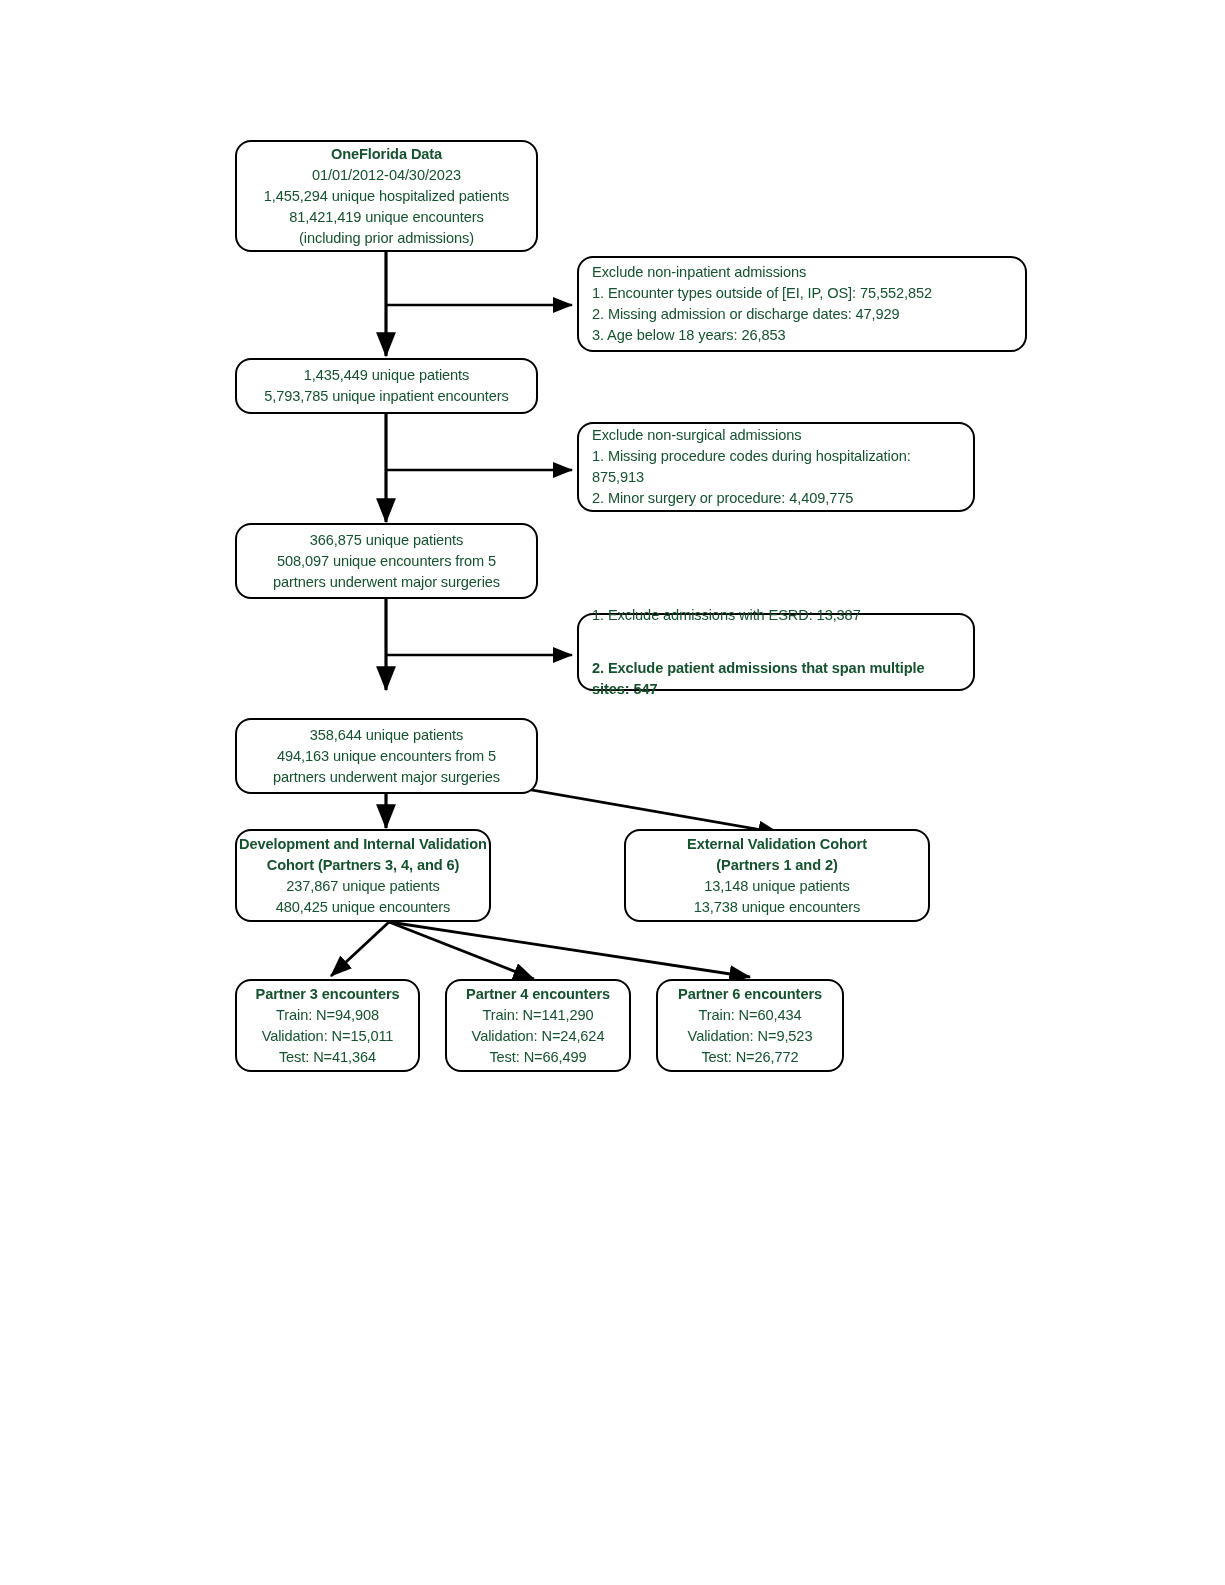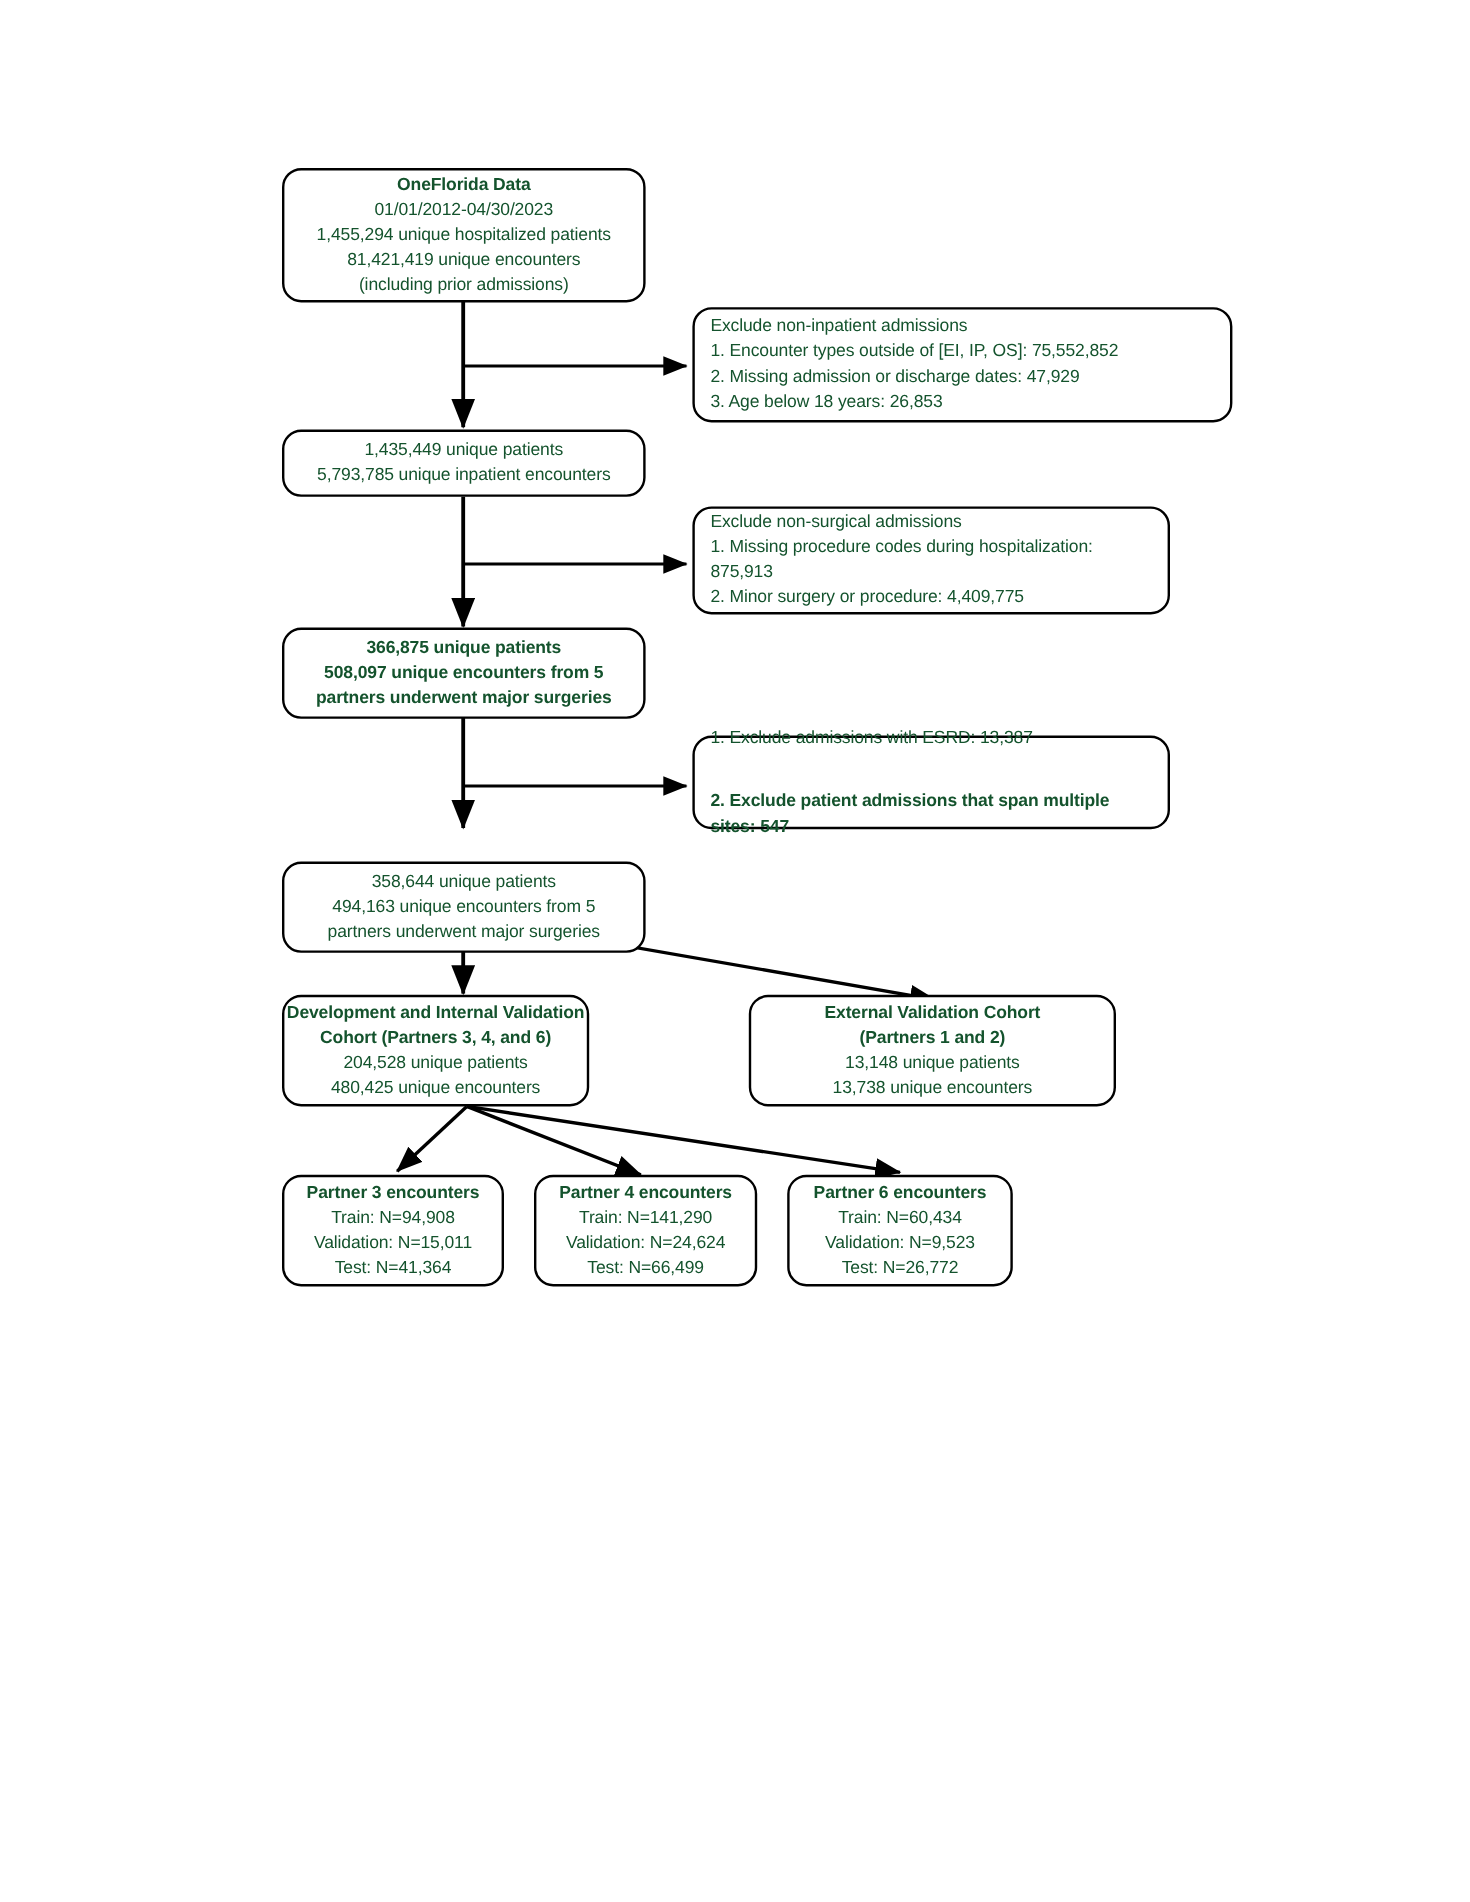--- a/index.html
+++ b/index.html
@@ -112,41 +112,41 @@
     <div class="line">1,435,449 unique patients</div>
     <div class="line">5,793,785 unique inpatient encounters</div>
   </div>
 
   <div class="node left-align" style="left:577px; top:422px; width:398px; height:90px;">
     <div class="line">Exclude non-surgical admissions</div>
     <div class="line wrap" style="width:372px;">1. Missing procedure codes during hospitalization: 875,913</div>
     <div class="line">2. Minor surgery or procedure: 4,409,775</div>
   </div>
 
-  <div class="node centered" style="left:235px; top:523px; width:303px; height:76px;font-weight:bold;">
+  <div class="node centered" style="left:235px; top:523px; width:303px; height:76px;">
     <div class="line">366,875 unique patients</div>
     <div class="line">508,097 unique encounters from 5</div>
     <div class="line">partners underwent major surgeries</div>
   </div>
 
   <div class="node left-align" style="left:577px; top:613px; width:398px; height:78px;gap:32px;">
     <div class="line">1. Exclude admissions with ESRD: 13,387</div>
     <div class="line wrap" style="width:360px;font-weight:bold;">2. Exclude patient admissions that span multiple sites: 547</div>
   </div>
 
   <div class="node centered" style="left:235px; top:690px; width:303px; height:76px;margin-top:28px;">
     <div class="line">358,644 unique patients</div>
     <div class="line">494,163 unique encounters from 5</div>
     <div class="line">partners underwent major surgeries</div>
   </div>
 
   <div class="node centered" style="left:235px; top:829px; width:256px; height:93px;">
     <div class="line b">Development and Internal Validation</div>
     <div class="line b">Cohort (Partners 3, 4, and 6)</div>
-    <div class="line">204,528 unique patients</div>
+    <div class="line">237,867 unique patients</div>
     <div class="line">480,425 unique encounters</div>
   </div>
 
   <div class="node centered" style="left:624px; top:829px; width:306px; height:93px;">
     <div class="line b">External Validation Cohort</div>
     <div class="line b">(Partners 1 and 2)</div>
     <div class="line">13,148 unique patients</div>
     <div class="line">13,738 unique encounters</div>
   </div>
 

